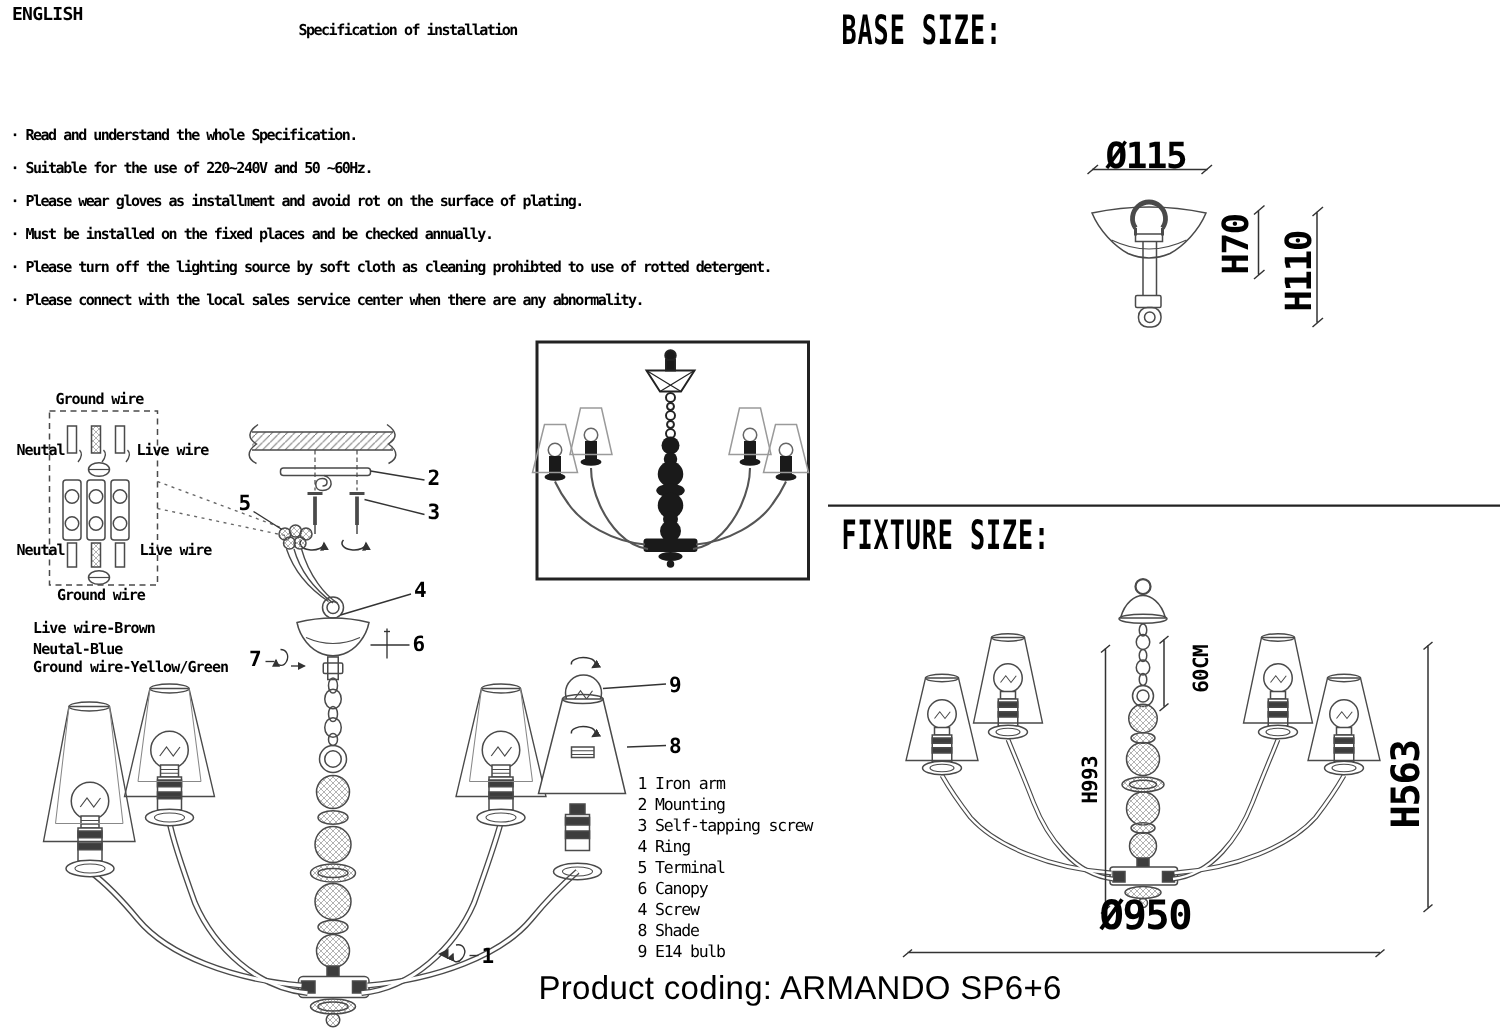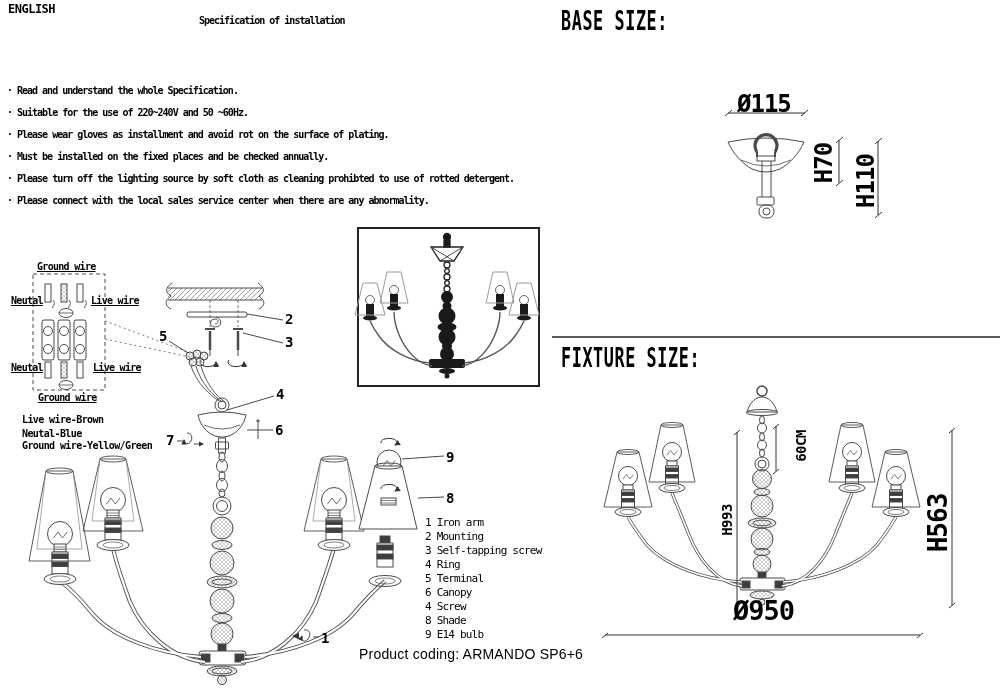--- a/index.html
+++ b/index.html
@@ -3,29 +3,29 @@
 <meta charset="utf-8">
 <style>
   html,body{margin:0;padding:0;background:#fff;}
   .page{position:relative;width:1000px;height:690px;background:#ffffff;overflow:hidden;
         font-family:"DejaVu Sans Mono",monospace;color:#000;}
   .t{position:absolute;white-space:nowrap;}
   .eng{font-weight:bold;font-size:12px;letter-spacing:-0.5px;}
   .spec{font-weight:bold;font-size:10px;letter-spacing:-1px;}
   .bullet{padding-left:10px;position:absolute;white-space:nowrap;font-weight:bold;font-size:10px;letter-spacing:-1px;margin-top:28px;}
   .bullet::before{content:"·";position:absolute;left:0;top:0;font-weight:bold;}
-  .wl{font-weight:bold;font-size:10px;letter-spacing:-0.7px;text-decoration:underline;}
+  .wl{font-weight:bold;font-size:10px;letter-spacing:-0.7px;}
   .leg{font-weight:bold;font-size:10px;letter-spacing:-0.6px;}
   .cad{font-weight:bold;font-size:27px;letter-spacing:1px;transform:scaleX(0.62);transform-origin:0 0;}
   .dim{font-weight:bold;}
   .co{font-weight:bold;font-size:14px;letter-spacing:-1px;}
   .rot{transform:rotate(-90deg);text-align:center;}
   .parts{position:absolute;left:425px;top:516px;font-weight:normal;font-size:11px;
          letter-spacing:-0.8px;line-height:14px;}
-  .product{font-family:"Liberation Sans",sans-serif;font-size:14px;letter-spacing:0.2px;}
+  .product{font-family:"Liberation Sans",sans-serif;font-size:22px;letter-spacing:0.2px;}
   svg{position:absolute;left:0;top:0;}
 </style>
 </head>
 <body>
 
 <div class="page">
 
 <svg width="1000" height="690" viewBox="0 0 1000 690">
   <defs>
     <pattern id="net" patternUnits="userSpaceOnUse" width="4" height="4">

